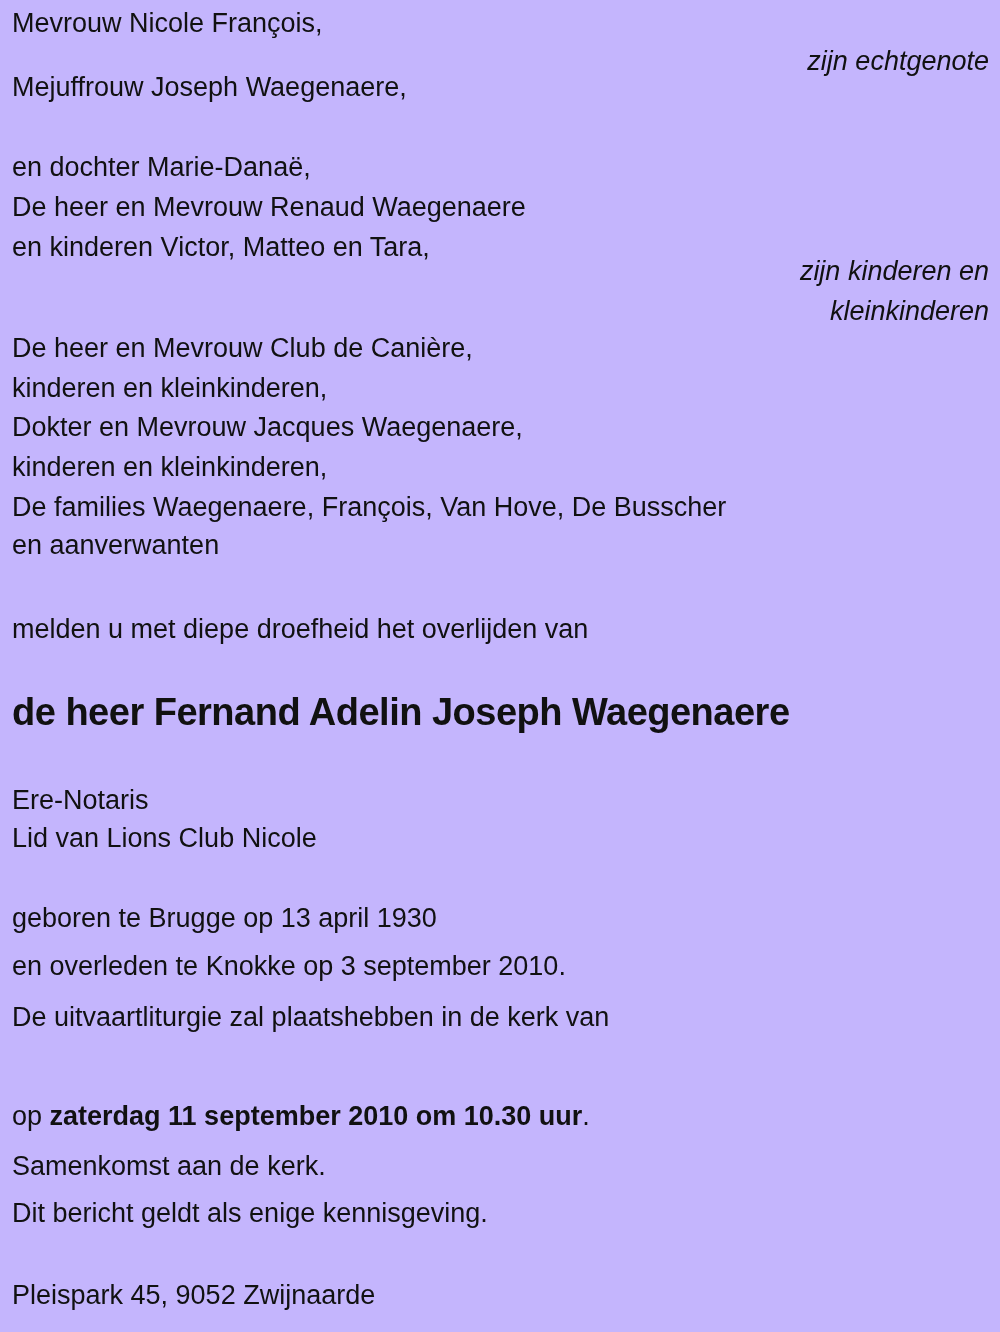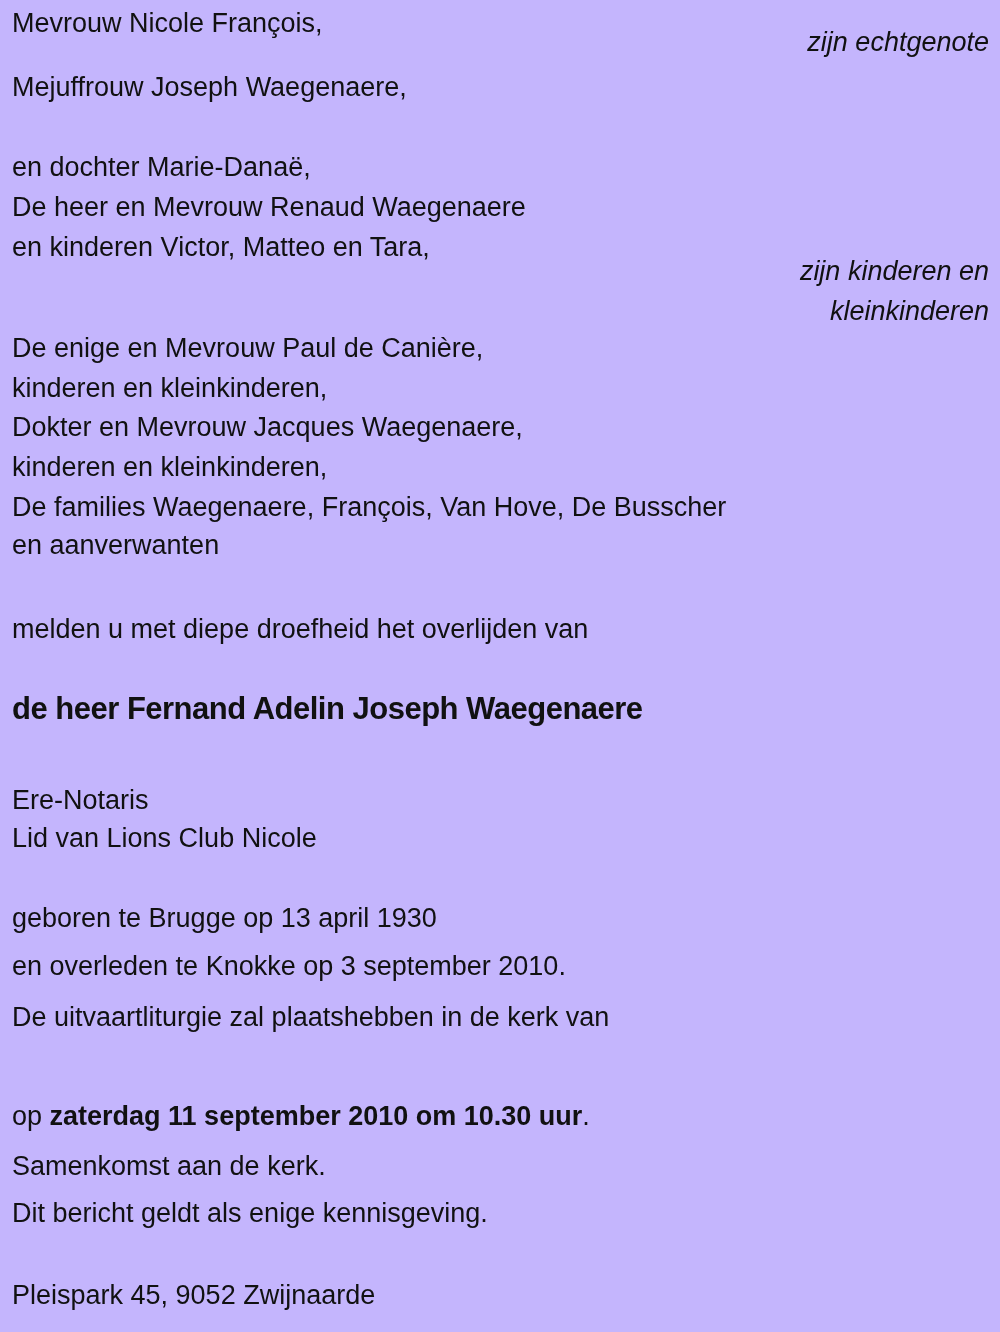--- a/index.html
+++ b/index.html
@@ -25,44 +25,44 @@
     color: #111111;
   }
   .aside {
     left: auto;
     right: 11px;
     font-style: italic;
     text-align: right;
   }
   .deceased {
     font-weight: bold;
-    font-size: 31px;
+    font-size: 38px;
     letter-spacing: -0.5px;
   }
   .bold-part {
     font-weight: bold;
   }
 </style>
 </head>
 <body>
 
 <div class="page">
 
   <div class="line" style="top:10px">Mevrouw Nicole François,</div>
-  <div class="line aside" style="top:29px">zijn echtgenote</div>
+  <div class="line aside" style="top:48px">zijn echtgenote</div>
 
   <div class="line" style="top:74px">Mejuffrouw Joseph Waegenaere,</div>
   <div class="line" style="top:154px">en dochter Marie-Danaë,</div>
   <div class="line" style="top:194px">De heer en Mevrouw Renaud Waegenaere</div>
   <div class="line" style="top:234px">en kinderen Victor, Matteo en Tara,</div>
 
   <div class="line aside" style="top:258px">zijn kinderen en</div>
   <div class="line aside" style="top:298px">kleinkinderen</div>
 
-  <div class="line" style="top:335px">De enige en Mevrouw Paul de Canière,</div>
+  <div class="line" style="top:335px">De heer en Mevrouw Club de Canière,</div>
   <div class="line" style="top:375px">kinderen en kleinkinderen,</div>
   <div class="line" style="top:414px">Dokter en Mevrouw Jacques Waegenaere,</div>
   <div class="line" style="top:454px">kinderen en kleinkinderen,</div>
   <div class="line" style="top:494px">De families Waegenaere, François, Van Hove, De Busscher</div>
   <div class="line" style="top:532px">en aanverwanten</div>
 
   <div class="line" style="top:616px">melden u met diepe droefheid het overlijden van</div>
 
   <div class="line deceased" style="top:693px">de heer Fernand Adelin Joseph Waegenaere</div>
 

